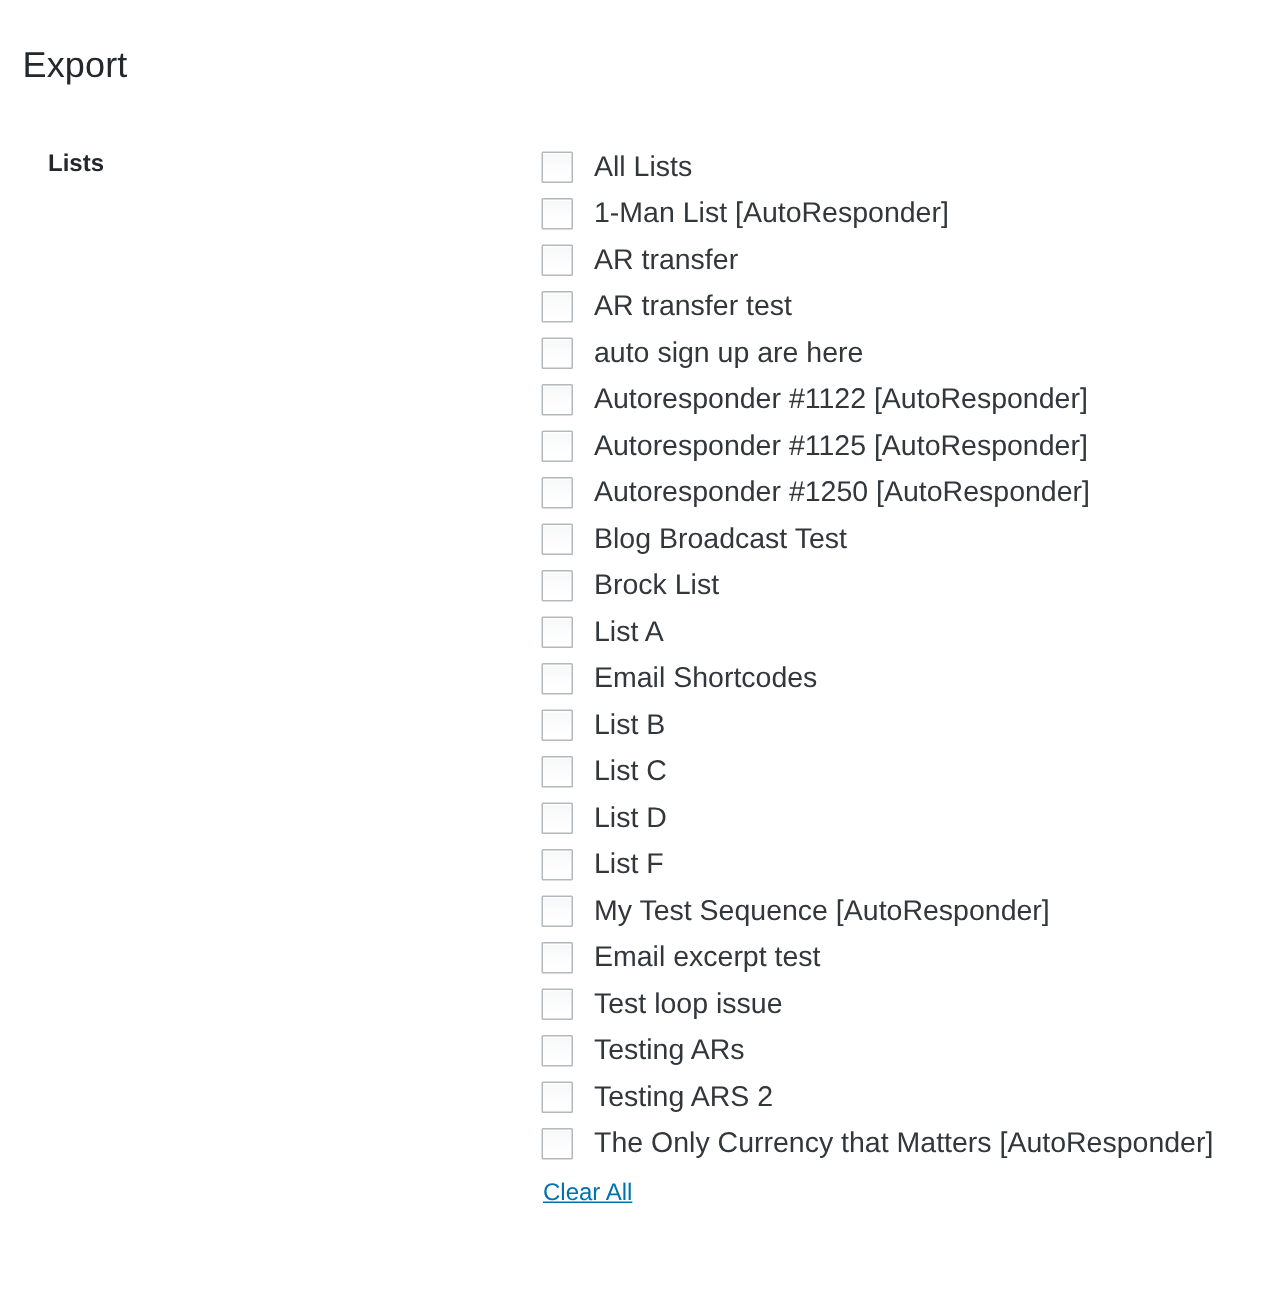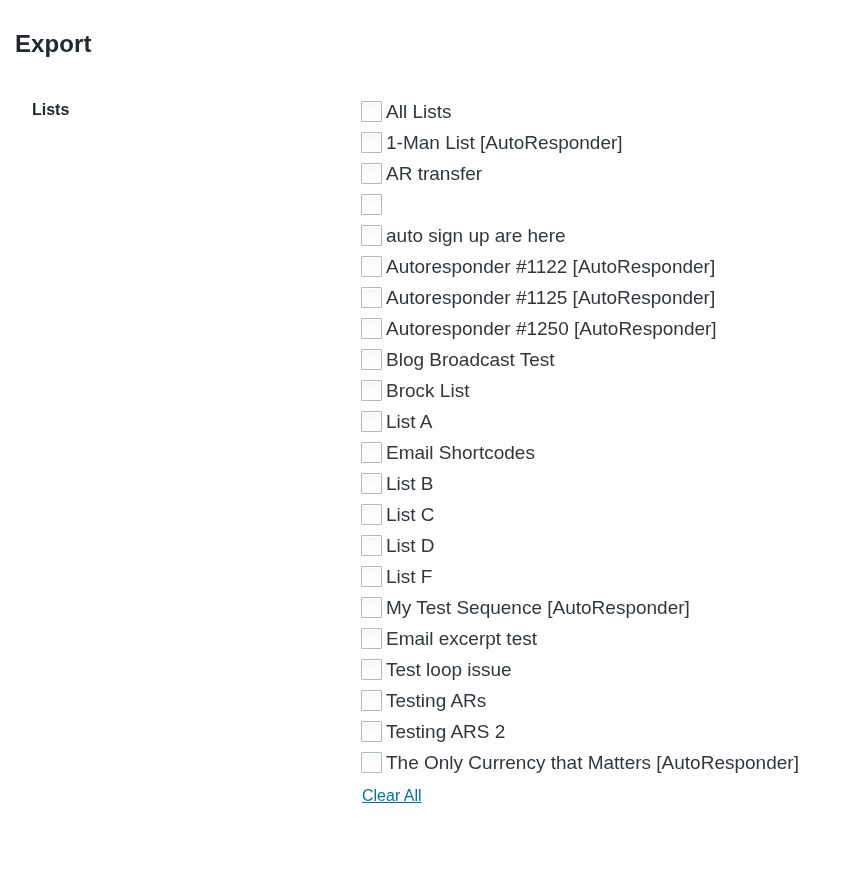--- a/index.html
+++ b/index.html
@@ -21,21 +21,21 @@
     width: 843px;
     height: 877px;
     background: #ffffff;
   }
   
   .page-title {
     position: absolute;
     left: 15px;
     top: 13px;
     font-size: 24px;
-    font-weight: 700;
+    font-weight: 400;
     line-height: 30px;
     color: #23282d;
     letter-spacing: 0.1px;
     white-space: nowrap;
   }
   
   .form-row {
     position: absolute;
     left: 17px;
     top: 96px;
@@ -77,21 +77,21 @@
     height: 19px;
     box-sizing: content-box;
     border: 1px solid #b4b9be;
     background: #fbfbfc;
     background-image: linear-gradient(180deg, #f6f7f7 0%, #fdfdfd 55%, #ffffff 100%);
     border-radius: 1px;
     box-shadow: inset 0 1px 0 rgba(255,255,255,0.9);
     cursor: pointer;
   }
   .checkbox-label {
-    margin-left: 4px;
+    margin-left: 14px;
     font-size: 19px;
     line-height: 24px;
     color: #32373c;
     white-space: nowrap;
     cursor: pointer;
   }
   
   .clear-all-wrap {
     margin-top: 8px;
     padding-left: 1px;
@@ -124,20 +124,21 @@
           <li class="checkbox-row">
             <span class="checkbox-box"></span>
             <span class="checkbox-label">1-Man List [AutoResponder]</span>
           </li>
           <li class="checkbox-row">
             <span class="checkbox-box"></span>
             <span class="checkbox-label">AR transfer</span>
           </li>
           <li class="checkbox-row">
             <span class="checkbox-box"></span>
+            <span class="checkbox-label">AR transfer test</span>
           </li>
           <li class="checkbox-row">
             <span class="checkbox-box"></span>
             <span class="checkbox-label">auto sign up are here</span>
           </li>
           <li class="checkbox-row">
             <span class="checkbox-box"></span>
             <span class="checkbox-label">Autoresponder #1122 [AutoResponder]</span>
           </li>
           <li class="checkbox-row">

